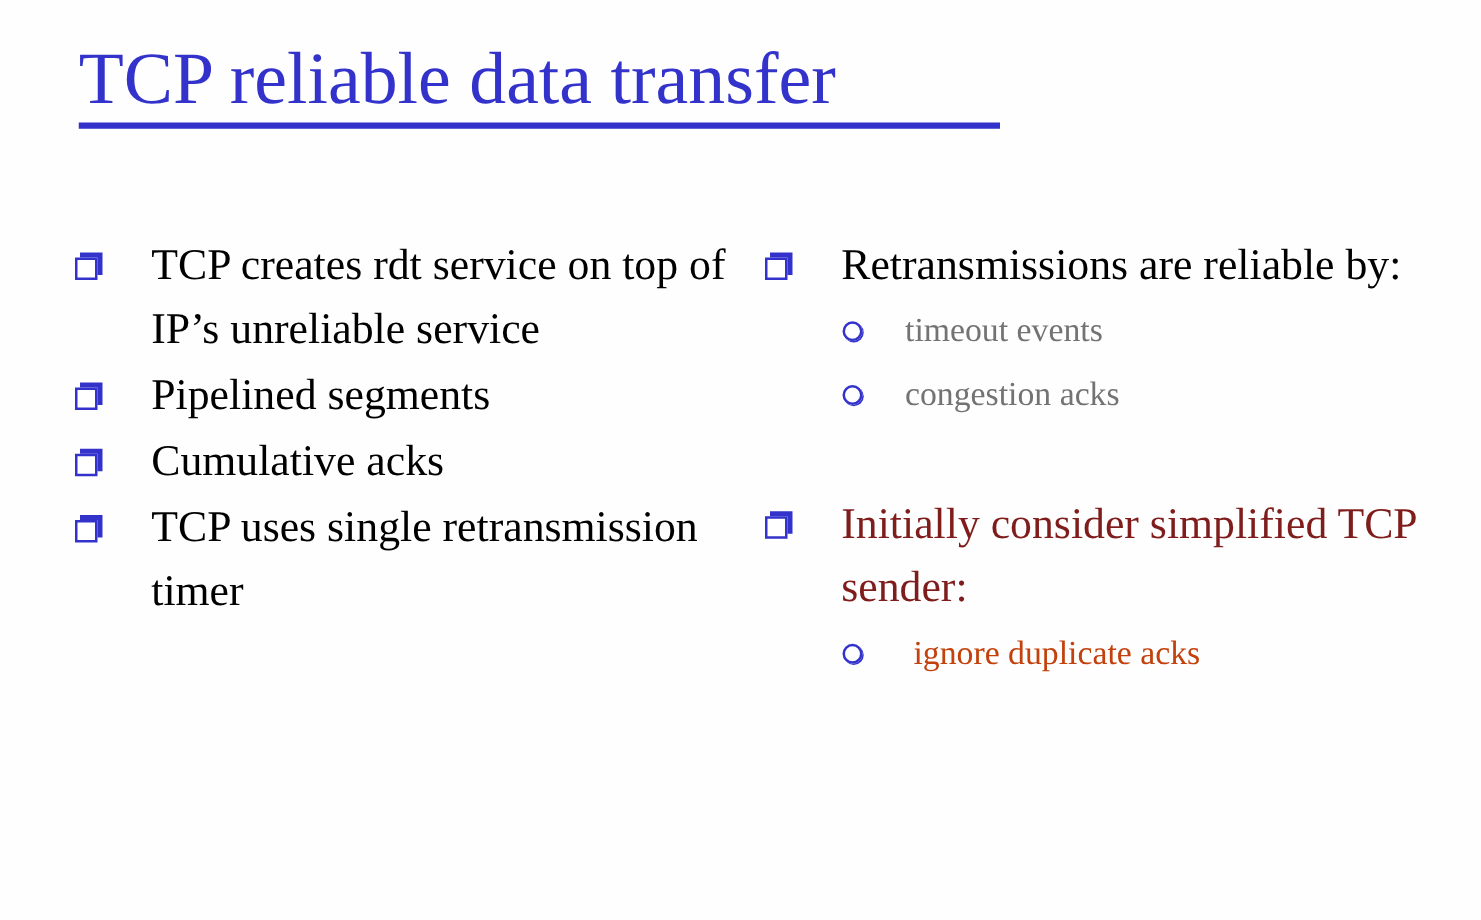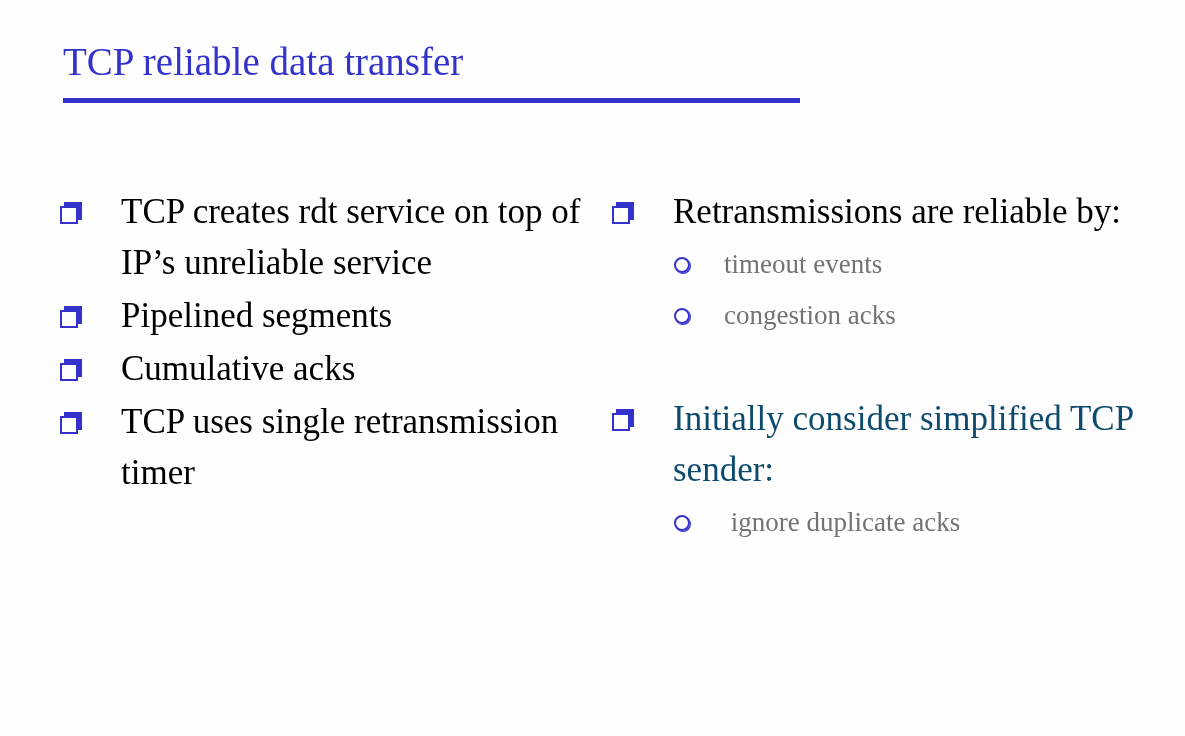--- a/index.html
+++ b/index.html
@@ -24,21 +24,21 @@
 
   
   .title-block {
     position: absolute;
     left: 63px;
     top: 28px;
     width: 760px;
   }
   .slide-title {
     font-family: "Liberation Serif", "DejaVu Serif", serif;
-    font-size: 39px;
+    font-size: 59px;
     line-height: 68px;
     color: #3333cc;
     white-space: nowrap;
     letter-spacing: 0px;
   }
   .title-rule {
     width: 737px;
     height: 5px;
     background: #3333cc;
     margin-top: 2px;
@@ -59,34 +59,34 @@
   }
   .lvl1 {
     margin-bottom: 2px;
   }
   .lvl1 .bullet-text {
     font-size: 35px;
     line-height: 51px;
     color: #000000;
   }
   .lvl1.dim .bullet-text {
-    color: #0c4a6e;
+    color: #7f1d1d;
   }
 
   .lvl2 {
     margin-left: 62px;
     margin-bottom: 0px;
   }
   .lvl2 .bullet-text {
     font-size: 27px;
     line-height: 51px;
     color: #737373;
   }
   .lvl2.dim .bullet-text {
-    color: #737373;
+    color: #c2410c;
   }
 
   
   
   .sq-marker {
     position: relative;
     flex: 0 0 auto;
     width: 22px;
     height: 20px;
     margin-top: 16px;

